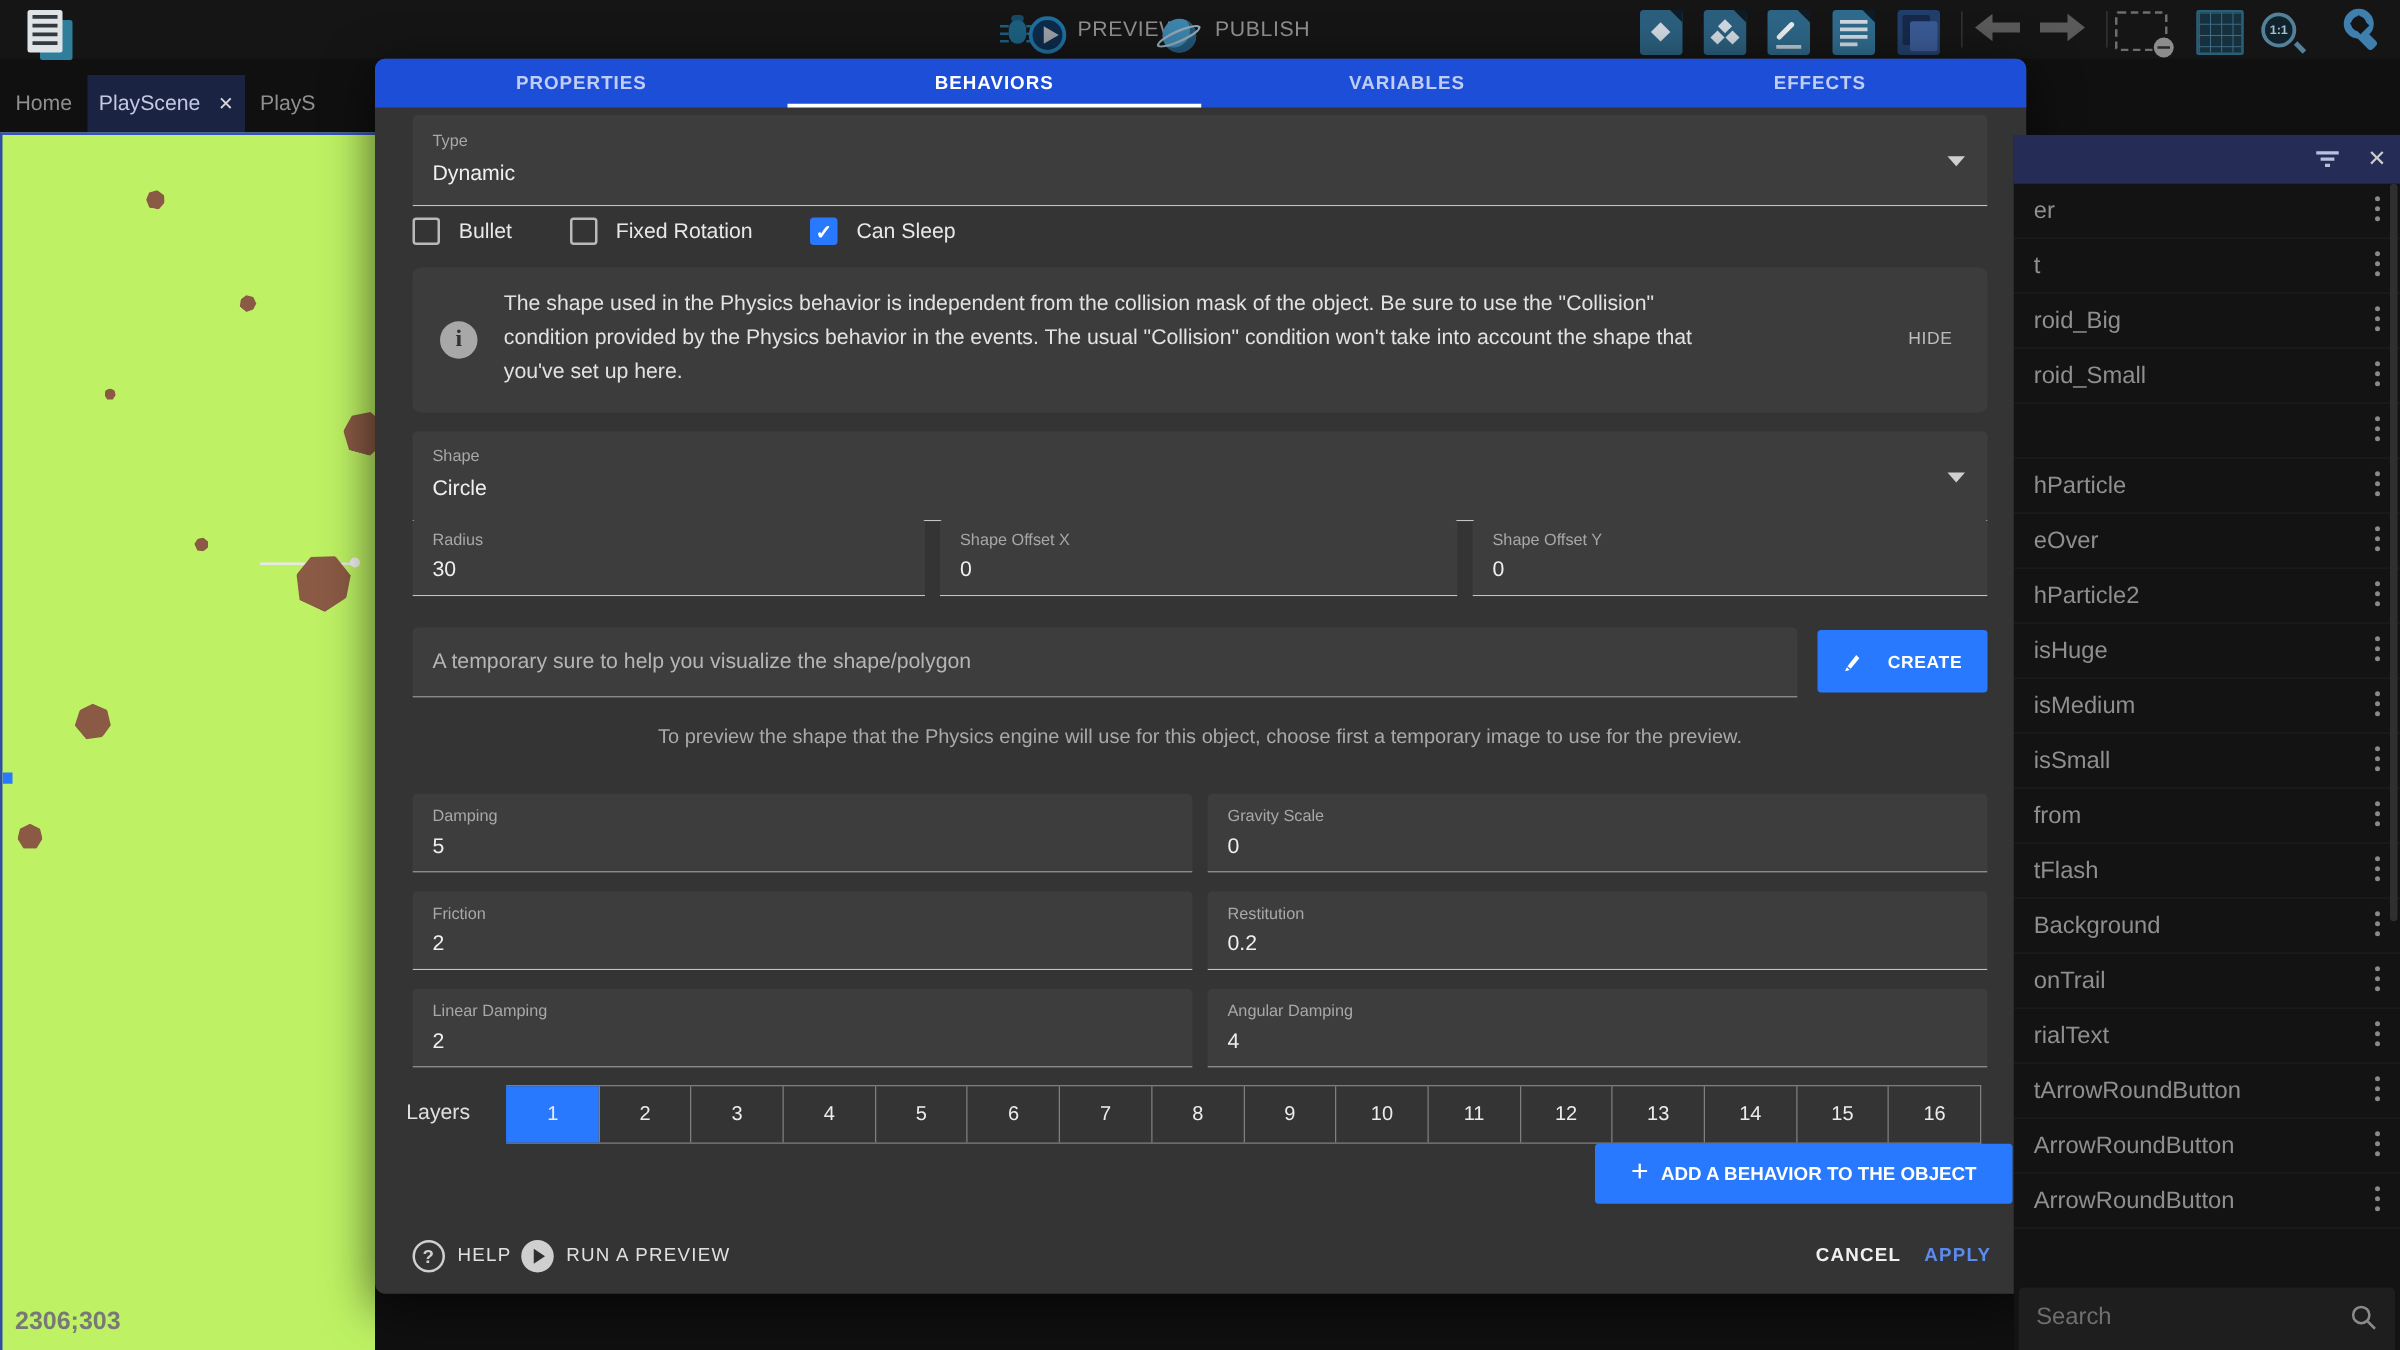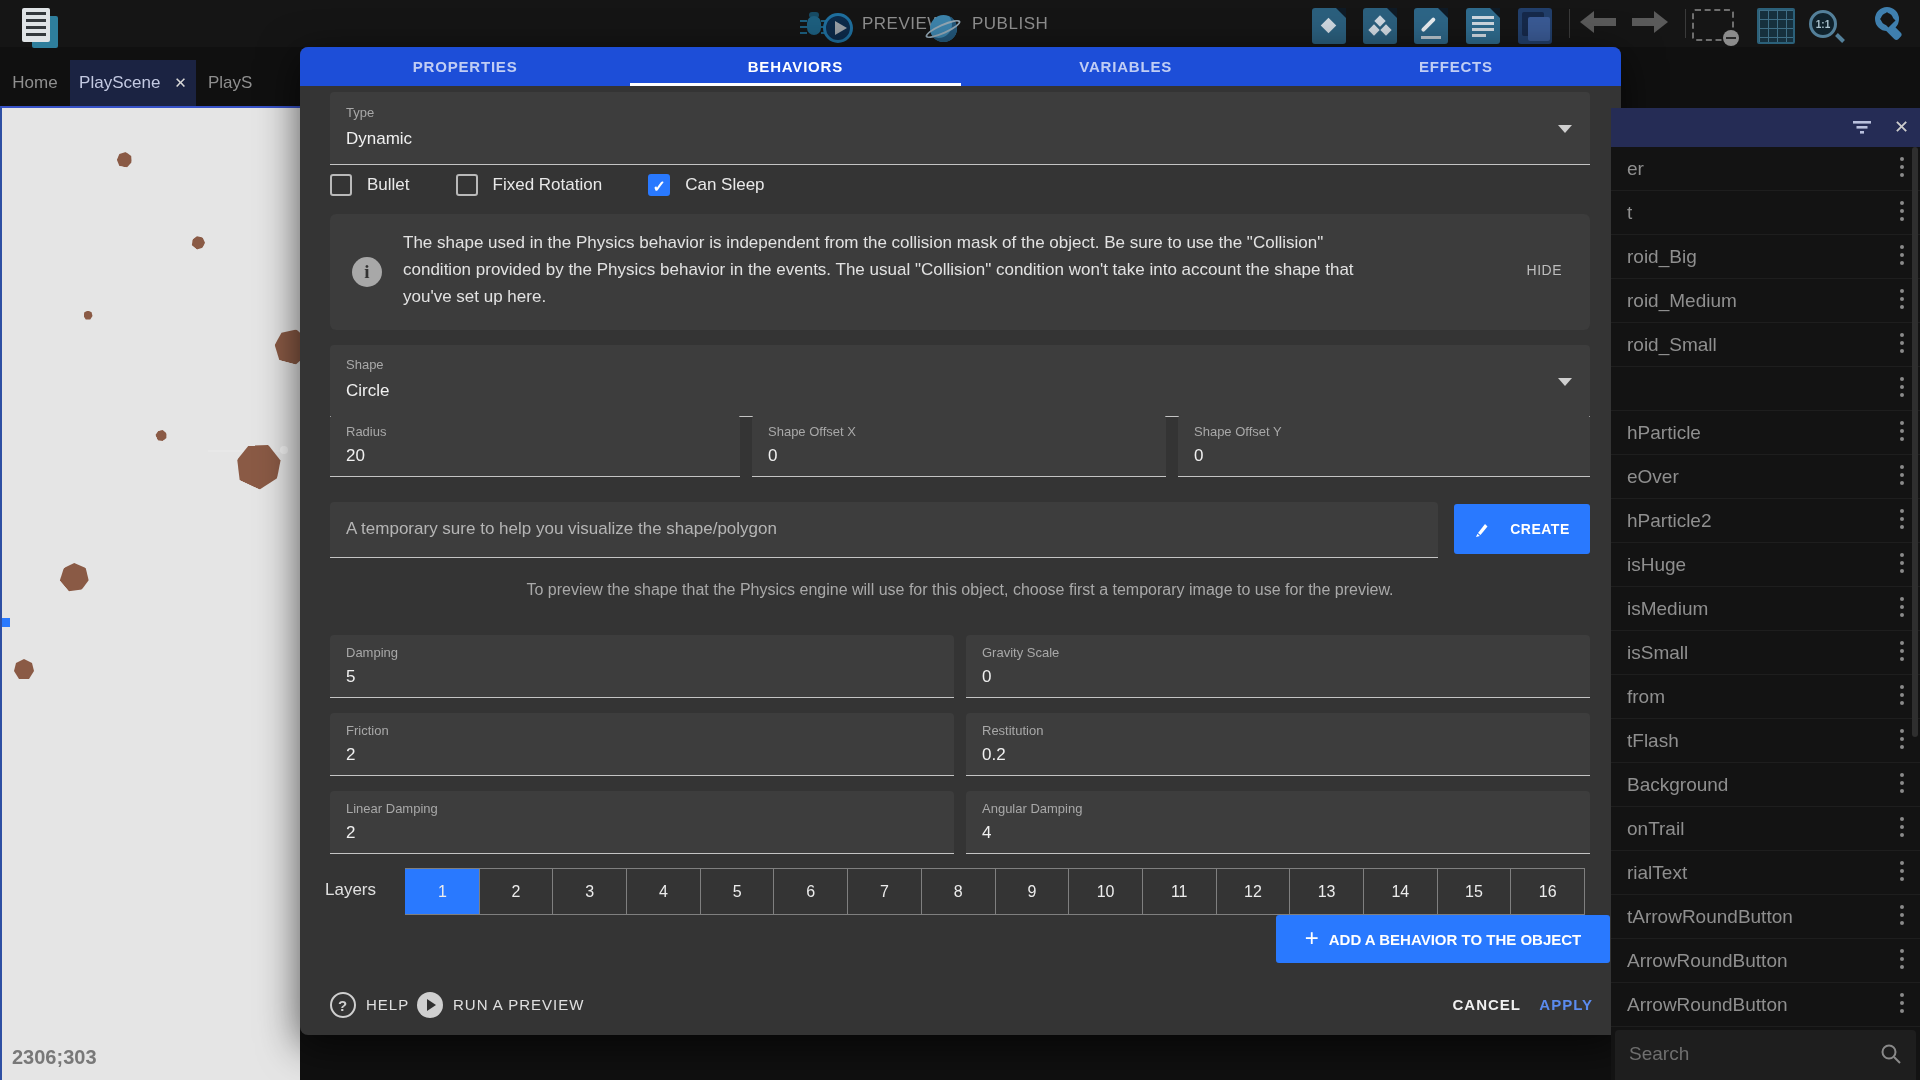--- a/index.html
+++ b/index.html
@@ -44,21 +44,21 @@
   .one2one .handle { position:absolute; left:29px; top:28px; width:10px; height:4px; background:#54809a; transform:rotate(45deg); }
   .wrenchico { position:absolute; left:1874px; top:6px; width:38px; height:38px; }
 
   
   #scene-tabs { position:absolute; left:0; top:60px; width:300px; height:46px; overflow:hidden; }
   .scn-tab { position:absolute; top:0; height:46px; line-height:46px; font-size:17px; color:#8f8f8f; text-align:center; }
   .scn-tab.active { background:#1b2342; color:#c3c9e2; }
   .scn-close { display:inline-block; margin-left:14px; color:#d8d8d8; font-size:15px; }
 
   
-  #scene { position:absolute; left:0; top:106px; width:300px; height:974px; background:#e5e5e5;
+  #scene { position:absolute; left:0; top:106px; width:300px; height:974px; background:#bef264;
     border-top:2px solid #3752c8; border-left:2px solid #2e4fa3; overflow:hidden; }
   .asteroid { position:absolute; background:#8a5a45;
     clip-path:polygon(50% 0%, 90% 20%, 100% 60%, 75% 100%, 25% 100%, 0% 60%, 10% 20%); }
   #radius-line { position:absolute; left:206px; top:342px; width:76px; height:2px; background:#e8e8e8; }
   #radius-dot { position:absolute; left:278px; top:338px; width:8px; height:8px; background:#f2f2f2; border-radius:50%; }
   #edge-marker { position:absolute; left:0px; top:510px; width:8px; height:9px; background:#2979ff; }
   #coords { position:absolute; left:10px; top:938px; font-size:20px; color:#787878; font-weight:bold; }
 
   
   #dialog { position:absolute; left:300px; top:47px; width:1321px; height:988px; background:#343434;
@@ -304,21 +304,21 @@
 
     <div class="field" id="shape-field">
       <span class="flabel">Shape</span>
       <span class="fvalue">Circle</span>
       <span class="ddarrow"></span>
     </div>
 
     <div id="shape-fields-row">
         <div class="field small-field" style="left: 30px; width: 410px;">
           <div class="flabel">Radius</div>
-          <div class="fvalue">20</div>
+          <div class="fvalue">30</div>
         </div>
         <div class="field small-field" style="left: 452px; width: 414px;">
           <div class="flabel">Shape Offset X</div>
           <div class="fvalue">0</div>
         </div>
         <div class="field small-field" style="left: 878px; width: 412px;">
           <div class="flabel">Shape Offset Y</div>
           <div class="fvalue">0</div>
         </div>
       </div>
@@ -436,28 +436,20 @@
         </div>
         <div class="p-row">
           <div class="p-txt">roid_Big</div>
           <div class="p-dots">
             <i></i>
             <i></i>
             <i></i>
           </div>
         </div>
         <div class="p-row">
-          <div class="p-txt">roid_Medium</div>
-          <div class="p-dots">
-            <i></i>
-            <i></i>
-            <i></i>
-          </div>
-        </div>
-        <div class="p-row">
           <div class="p-txt">roid_Small</div>
           <div class="p-dots">
             <i></i>
             <i></i>
             <i></i>
           </div>
         </div>
         <div class="p-row">
           <div class="p-txt"></div>
           <div class="p-dots">

